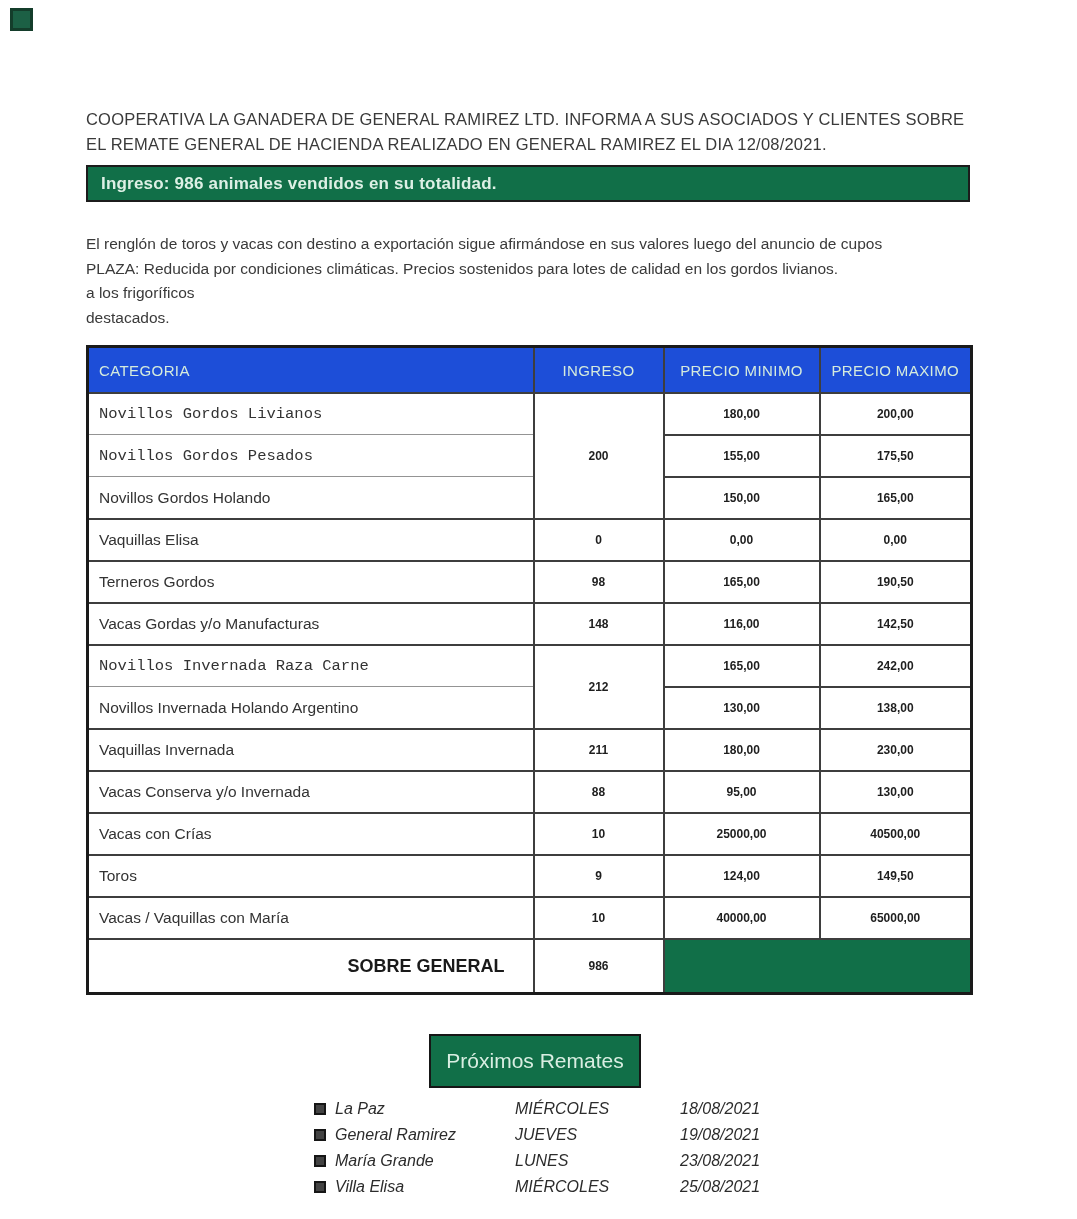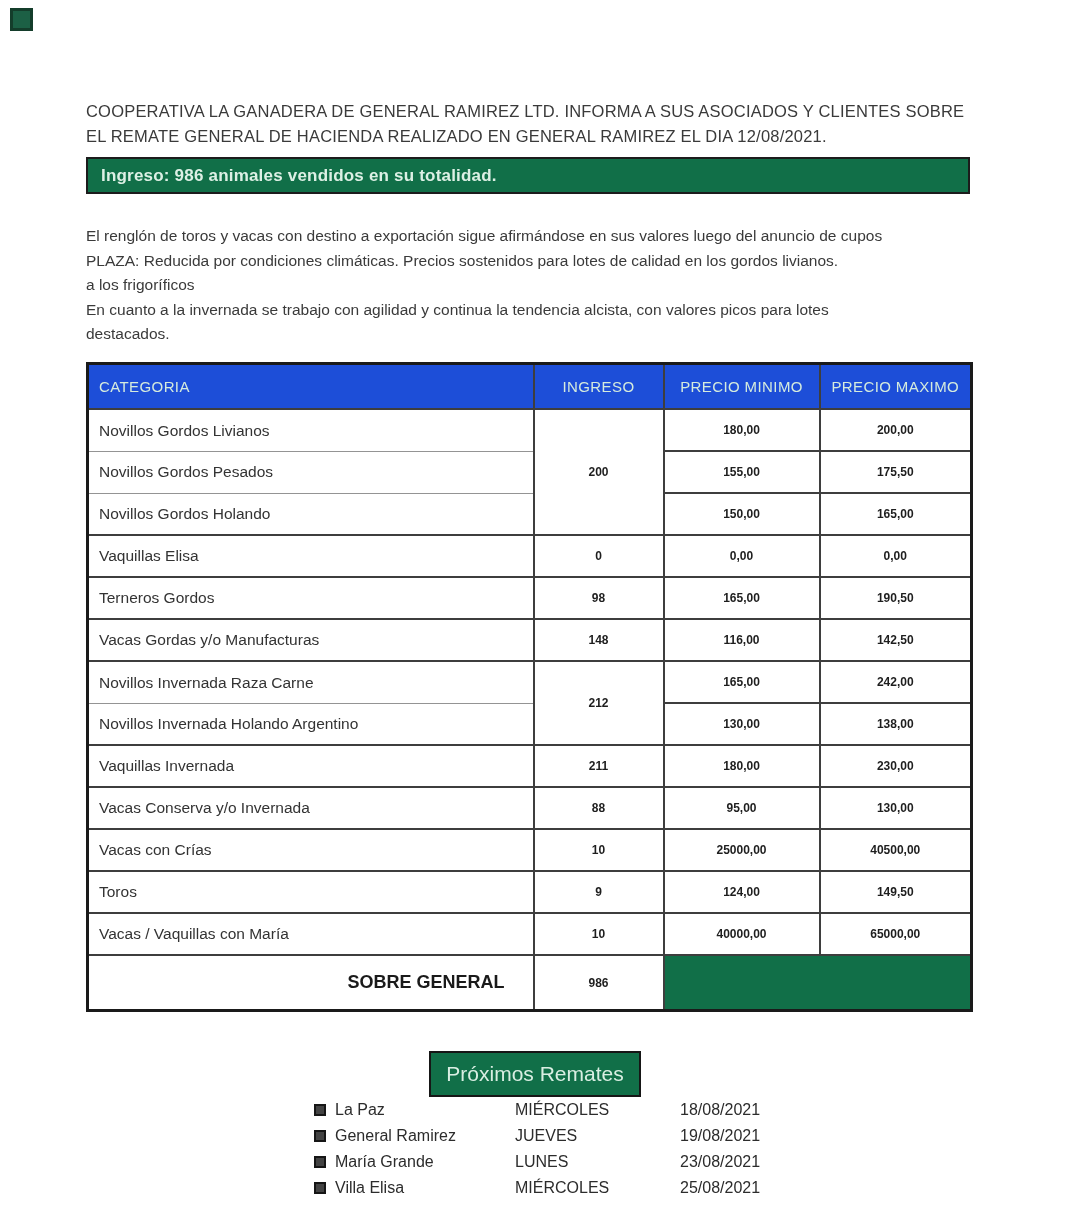--- a/index.html
+++ b/index.html
@@ -4,21 +4,21 @@
 <style>
   html,body{margin:0;padding:0;background:#ffffff;}
   .page{
     position:relative;width:1077px;height:1219px;background:#ffffff;
     font-family:"Liberation Sans","DejaVu Sans",sans-serif;color:#2f2f2f;overflow:hidden;
   }
   .logo-square{
     position:absolute;left:10px;top:8px;width:23px;height:23px;
     background:#1c6045;border:3px solid #143d2b;box-sizing:border-box;
   }
-  .content{position:absolute;left:86px;top:0;width:884px;padding-top:99px;}
+  .content{position:absolute;left:86px;top:8px;width:884px;padding-top:99px;}
   .header-text{font-size:16.5px;line-height:25px;color:#3a3a3a;letter-spacing:0.2px;}
   .banner{
     margin-top:8px;height:37px;box-sizing:border-box;background:#116f48;
     border:2px solid #1c1c1c;display:flex;align-items:center;padding-left:13px;
     color:#ddf0e5;font-weight:bold;font-size:17px;letter-spacing:0.2px;
   }
   .plaza{margin-top:30px;font-size:15.5px;line-height:24.6px;color:#3a3a3a;}
   table.prices{
     margin-top:15px;border-collapse:collapse;table-layout:fixed;width:884px;
     border:3px solid #1a1a1a;
@@ -27,30 +27,30 @@
   .prices thead tr{height:46px;}
   .prices tbody tr{height:42px;}
   .prices tr.total-row{height:55px;}
   .prices th{
     background:#1d4ed8;color:#d5ebdd;font-weight:normal;font-size:15px;
     letter-spacing:0.4px;text-align:center;
   }
   .prices th.cat{text-align:left;padding-left:10px;}
   .prices td.cat{font-size:15.5px;color:#333333;padding-left:10px;}
   .prices td.num{text-align:center;font-weight:bold;font-size:12px;color:#1e1e1e;}
-  .prices tr.sub td.cat{border-bottom:1px solid #949494;}
+  .prices tr.sub td.cat{border-bottom:1px solid #949494;font-family:Liberation Mono, monospace;}
   .prices tr.sub2 td.cat{border-top:1px solid #949494;}
   .prices td.total-label{text-align:right;padding-right:28px;font-weight:bold;font-size:18px;color:#1a1a1a;}
   .prices td.total-green{background:#116f48;}
   .next-btn{
-    margin:39px 0 0 343px;width:212px;height:46px;box-sizing:border-box;
+    margin:39px 0 0 343px;width:212px;height:54px;box-sizing:border-box;
     background:#116f48;border:2px solid #161616;display:flex;align-items:center;
     justify-content:center;color:#d9eee2;font-size:21px;
   }
-  .auctions{}
+  .auctions{margin-top:8px;font-style:italic;}
   .auction-row{
     display:flex;align-items:center;height:26px;padding-left:228px;
     font-size:16px;color:#2c2c2c;
   }
   .bullet{
     width:12px;height:12px;background:#434343;border:2px solid #161616;
     box-sizing:border-box;margin-right:9px;flex:0 0 auto;
   }
   .place{width:180px;}
   .day{width:145px;text-align:left;}
@@ -70,21 +70,20 @@
     </div>
 
     <div class="banner">
       <span>Ingreso: 986 animales vendidos en su totalidad.</span>
     </div>
 
     <div class="plaza">
       <div>El renglón de toros y vacas con destino a exportación sigue afirmándose en sus valores luego del anuncio de cupos</div>
       <div>PLAZA: Reducida por condiciones climáticas. Precios sostenidos para lotes de calidad en los gordos livianos.</div>
       <div>a los frigoríficos</div>
-      <div>En cuanto a la invernada se trabajo con agilidad y continua la tendencia alcista, con valores picos para lotes</div>
       <div>destacados.</div>
     </div>
 
     <table class="prices">
       <colgroup>
         <col style="width:446px">
           <col style="width:130px">
           <col style="width:156px">
           <col style="width:152px">
       </colgroup>

